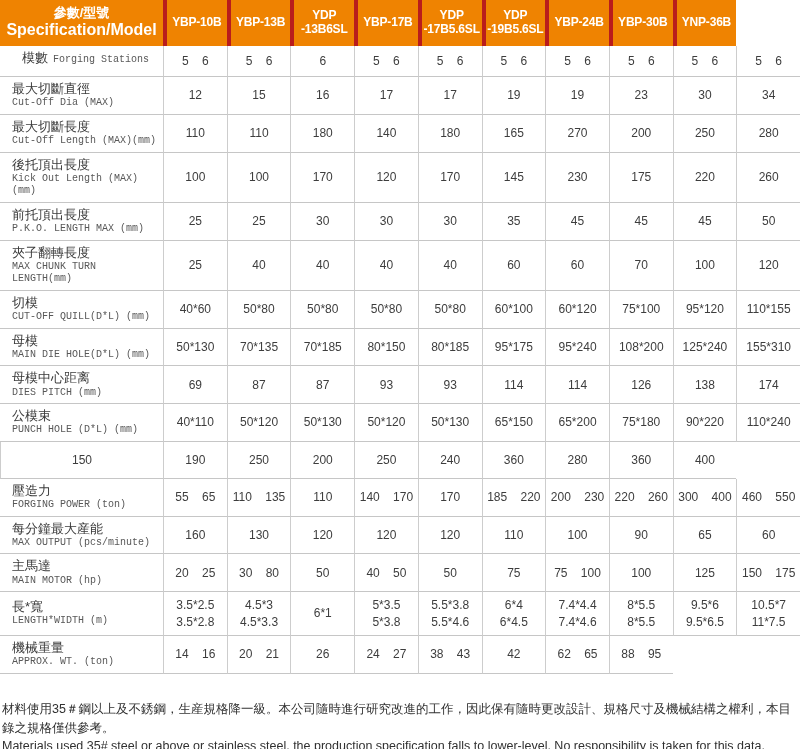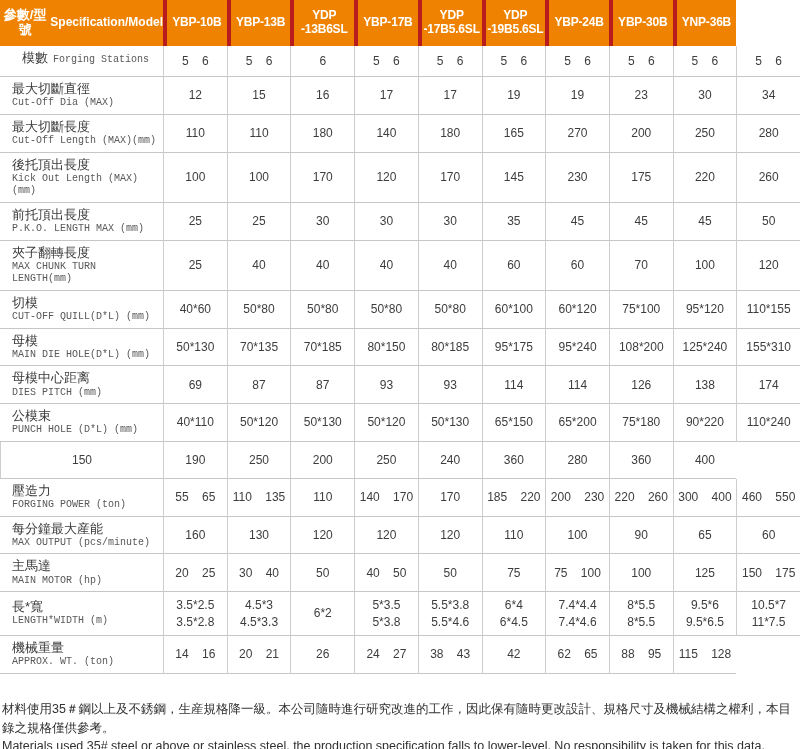--- a/index.html
+++ b/index.html
@@ -40,24 +40,25 @@
     line-height: 1.15;
   }
   .header-row .cell + .cell {
     border-left: 4px solid #b91c1c;
   }
   .model-cell {
     font-size: 12px;
     letter-spacing: -0.2px;
   }
   .spec-cell {
+    flex-direction: column;
     justify-content: center;
   }
   .spec-cell .zh { font-size: 13px; }
-  .spec-cell .en-strong { font-size: 12px; text-align: center; }
+  .spec-cell .en-strong { font-size: 16px; text-align: center; }
   
   .body-row .cell {
     border-bottom: 1px solid #c6c6c6;
     min-height: 37px;
   }
   .inline-row .cell { min-height: 31px; }
   .tall-row .cell { min-height: 44px; }
   .body-row .value-cell {
     border-left: 1px solid #cdcdcd;
     font-size: 12px;
@@ -281,37 +282,37 @@
         <div class="cell value-cell">120</div>
         <div class="cell value-cell">110</div>
         <div class="cell value-cell">100</div>
         <div class="cell value-cell">90</div>
         <div class="cell value-cell">65</div>
         <div class="cell value-cell">60</div>
       </div>
       <div class="row body-row">
         <div class="cell label-cell"><div class="zh">主馬達</div><div class="en">MAIN MOTOR (hp)</div></div>
         <div class="cell value-cell">20    25</div>
-        <div class="cell value-cell">30    40</div>
+        <div class="cell value-cell">30    80</div>
         <div class="cell value-cell">50</div>
         <div class="cell value-cell">40    50</div>
         <div class="cell value-cell">50</div>
         <div class="cell value-cell">75</div>
         <div class="cell value-cell">75    100</div>
         <div class="cell value-cell">100</div>
         <div class="cell value-cell">125</div>
         <div class="cell value-cell">150    175</div>
       </div>
       <div class="row body-row tall-row">
         <div class="cell label-cell"><div class="zh">長*寬</div><div class="en">LENGTH*WIDTH (m)</div></div>
         <div class="cell value-cell">3.5*2.5
 3.5*2.8</div>
         <div class="cell value-cell">4.5*3
 4.5*3.3</div>
-        <div class="cell value-cell">6*2</div>
+        <div class="cell value-cell">6*1</div>
         <div class="cell value-cell">5*3.5
 5*3.8</div>
         <div class="cell value-cell">5.5*3.8
 5.5*4.6</div>
         <div class="cell value-cell">6*4
 6*4.5</div>
         <div class="cell value-cell">7.4*4.4
 7.4*4.6</div>
         <div class="cell value-cell">8*5.5
 8*5.5</div>
@@ -323,20 +324,19 @@
       <div class="row body-row">
         <div class="cell label-cell"><div class="zh">機械重量</div><div class="en">APPROX. WT. (ton)</div></div>
         <div class="cell value-cell">14    16</div>
         <div class="cell value-cell">20    21</div>
         <div class="cell value-cell">26</div>
         <div class="cell value-cell">24    27</div>
         <div class="cell value-cell">38    43</div>
         <div class="cell value-cell">42</div>
         <div class="cell value-cell">62    65</div>
         <div class="cell value-cell">88    95</div>
-        <div class="cell value-cell">115    128</div>
       </div>
     </div>
   <div class="footnote">
     <p>材料使用35＃鋼以上及不銹鋼，生産規格降一級。本公司隨時進行研究改進的工作，因此保有隨時更改設計、規格尺寸及機械結構之權利，本目錄之規格僅供參考。</p>
     <p>Materials used 35# steel or above or stainless steel, the production specification falls to lower-level. No responsibility is taken for this data, which may be altered as improvements in manufacture dictate.</p>
   </div>
 </div>
 
 </body></html>

